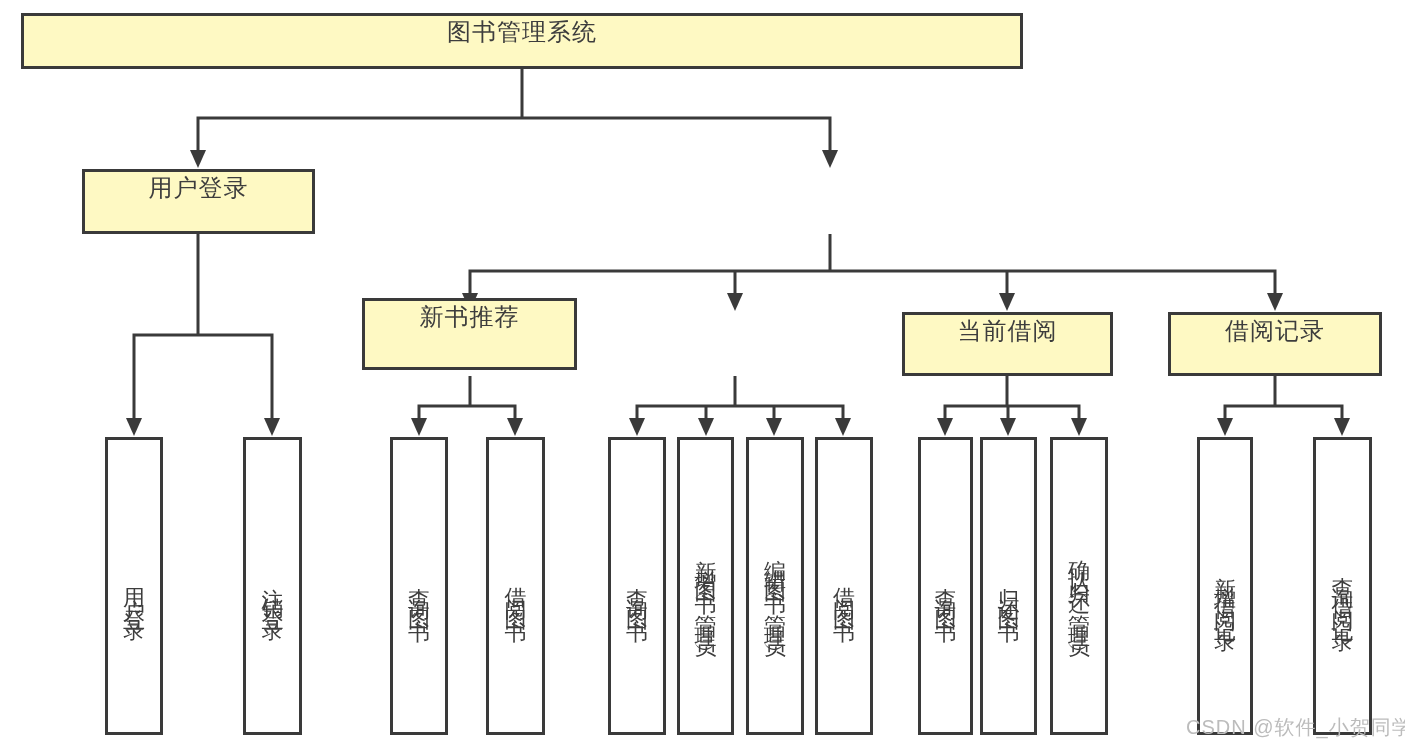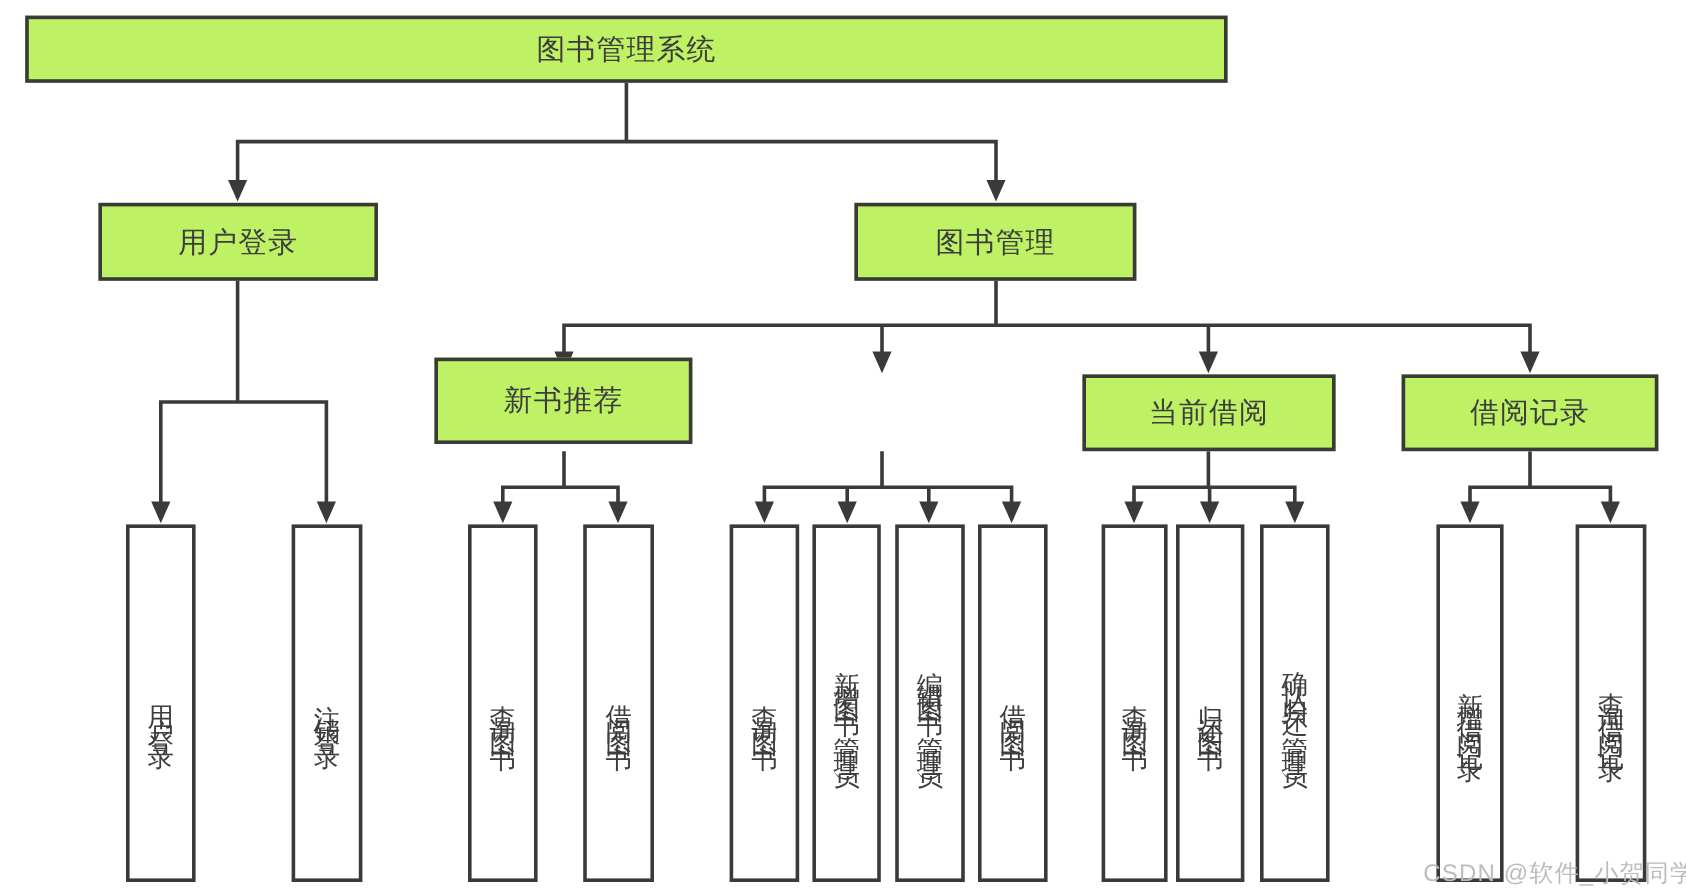--- a/index.html
+++ b/index.html
@@ -20,23 +20,22 @@
     left: 0;
     top: 0;
     width: 1405px;
     height: 747px;
   }
   
   .hbox {
     position: absolute;
     box-sizing: border-box;
     border: 3px solid #3a3a3a;
-    background: #bef264;
+    background: #fef9c3;
     display: flex;
-    align-items: center;
     justify-content: center;
     font-family: Liberation Mono, monospace;
   }
   .hlabel {
     color: #3d3d3d;
     font-size: 24px;
     letter-spacing: 1px;
     white-space: nowrap;
   }
   
@@ -116,23 +115,20 @@
     </g>
   </svg>
 
   <div class="hbox" style="left:21px;top:13px;width:1002px;height:56px">
     <span class="hlabel">图书管理系统</span>
   </div>
 
   <div class="hbox" style="left:82px;top:169px;width:233px;height:65px">
     <span class="hlabel">用户登录</span>
   </div>
-  <div class="hbox" style="left:712px;top:169px;width:235px;height:65px">
-    <span class="hlabel">图书管理</span>
-  </div>
 
   <div class="hbox" style="left:362px;top:298px;width:215px;height:72px">
     <span class="hlabel">新书推荐</span>
   </div>
   <div class="hbox" style="left:902px;top:312px;width:211px;height:64px">
     <span class="hlabel">当前借阅</span>
   </div>
   <div class="hbox" style="left:1168px;top:312px;width:214px;height:64px">
     <span class="hlabel">借阅记录</span>
   </div>

